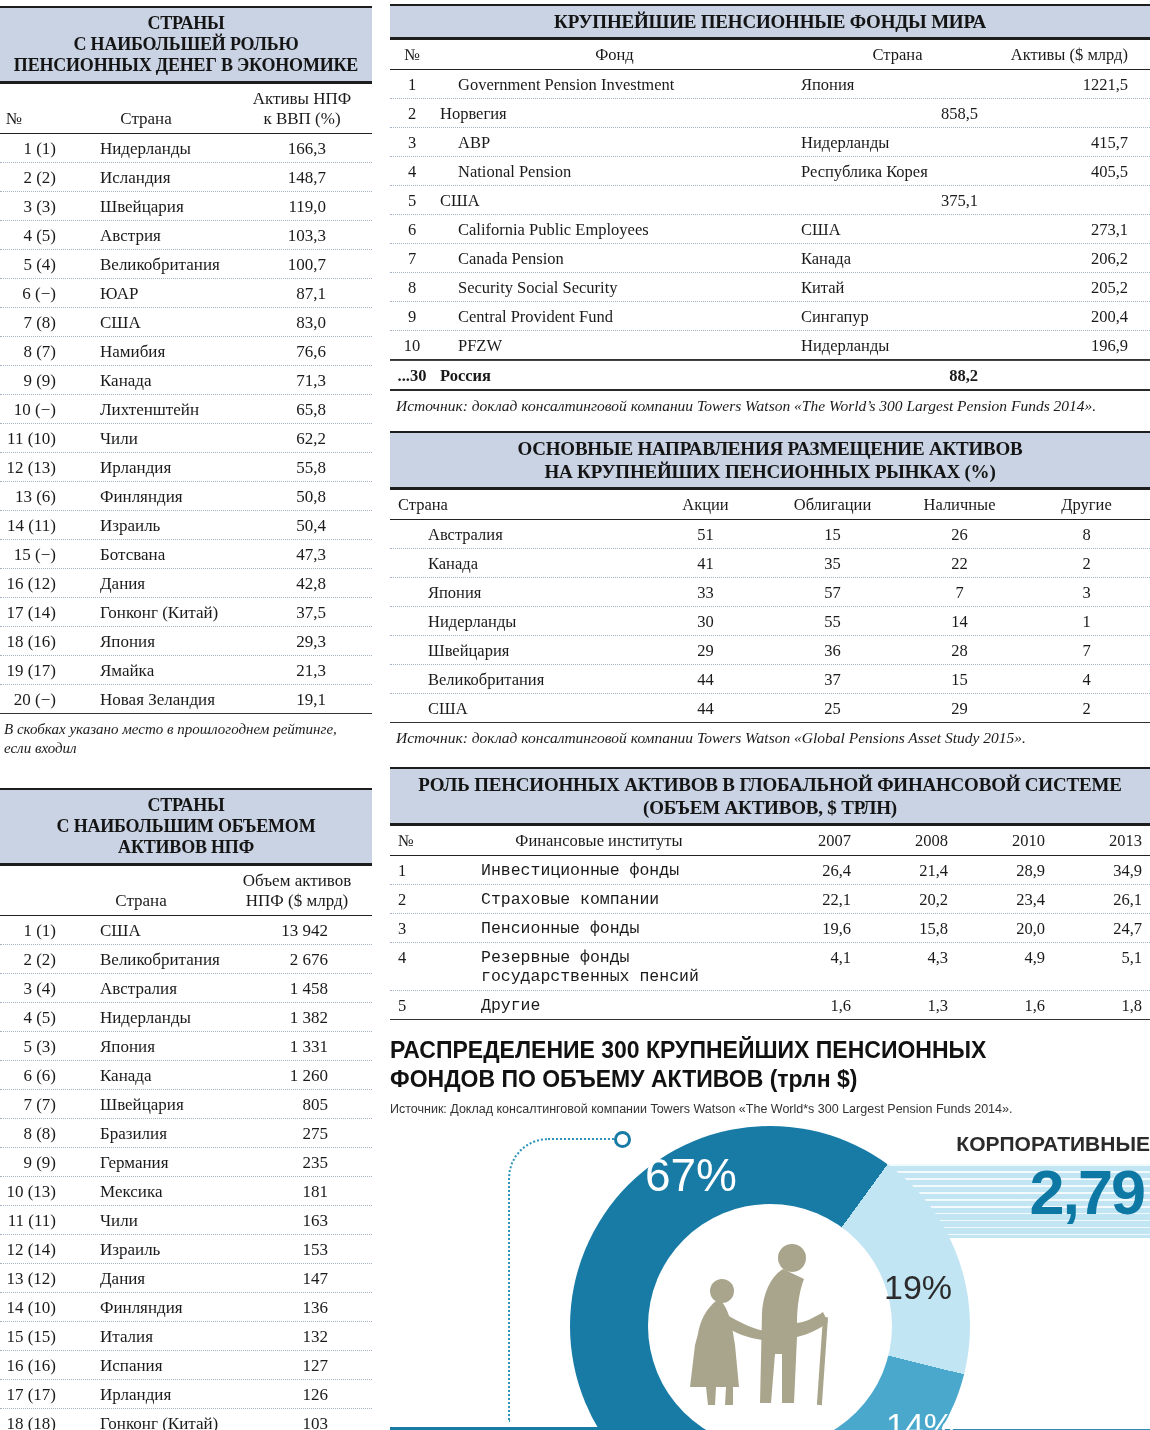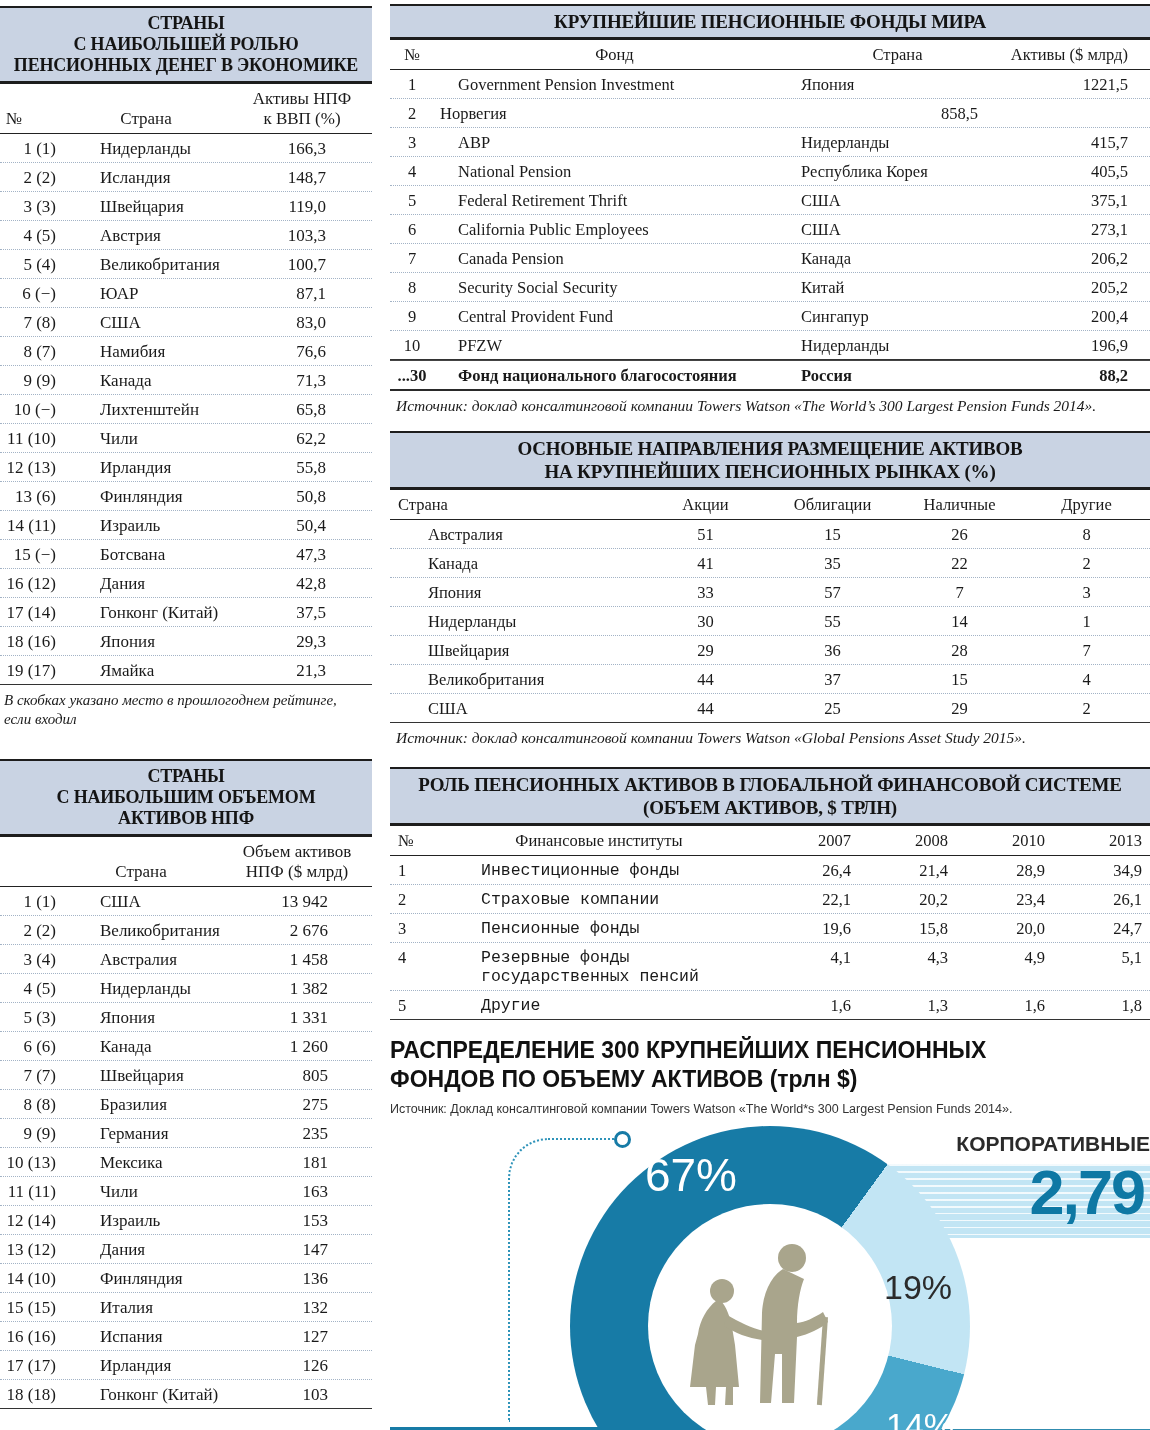--- a/index.html
+++ b/index.html
@@ -186,20 +186,25 @@
           <div class="row g1">
             <span class="c-num">18 (16)</span>
             <span class="c-country">Япония</span>
             <span class="c-val">29,3</span>
           </div>
           <div class="row g1">
             <span class="c-num">19 (17)</span>
             <span class="c-country">Ямайка</span>
             <span class="c-val">21,3</span>
           </div>
+          <div class="row g1">
+            <span class="c-num">20 (−)</span>
+            <span class="c-country">Новая Зеландия</span>
+            <span class="c-val">19,1</span>
+          </div>
         </div>
       <div class="footnote">В скобках указано место в прошлогоднем рейтинге,
 если входил</div>
     </div>
 
     <div class="tbl2-gap">
       <div class="band l">СТРАНЫ
 С НАИБОЛЬШИМ ОБЪЕМОМ
 АКТИВОВ НПФ</div>
       <div class="hdr g2">
@@ -335,21 +340,20 @@
             <span class="c-assets">415,7</span>
           </div>
           <div class="row gf">
             <span class="c-rank">4</span>
             <span class="c-fund">National Pension</span>
             <span class="c-cty">Республика Корея</span>
             <span class="c-assets">405,5</span>
           </div>
           <div class="row gf">
             <span class="c-rank">5</span>
-            <span class="c-fund">Federal Retirement Thrift</span>
             <span class="c-cty">США</span>
             <span class="c-assets">375,1</span>
           </div>
           <div class="row gf">
             <span class="c-rank">6</span>
             <span class="c-fund">California Public Employees</span>
             <span class="c-cty">США</span>
             <span class="c-assets">273,1</span>
           </div>
           <div class="row gf">
@@ -372,21 +376,20 @@
           </div>
           <div class="row gf">
             <span class="c-rank">10</span>
             <span class="c-fund">PFZW</span>
             <span class="c-cty">Нидерланды</span>
             <span class="c-assets">196,9</span>
           </div>
         </div>
       <div class="row gf hl">
         <span class="c-rank">...30</span>
-        <span class="c-fund">Фонд национального благосостояния</span>
         <span class="c-cty">Россия</span>
         <span class="c-assets">88,2</span>
       </div>
       <div class="source">Источник: доклад консалтинговой компании Towers Watson «The World’s 300 Largest Pension Funds 2014».</div>
     </div>
 
     <div class="mt16">
       <div class="band r">ОСНОВНЫЕ НАПРАВЛЕНИЯ РАЗМЕЩЕНИЕ АКТИВОВ
 НА КРУПНЕЙШИХ ПЕНСИОННЫХ РЫНКАХ (%)</div>
       <div class="hdr ga">

